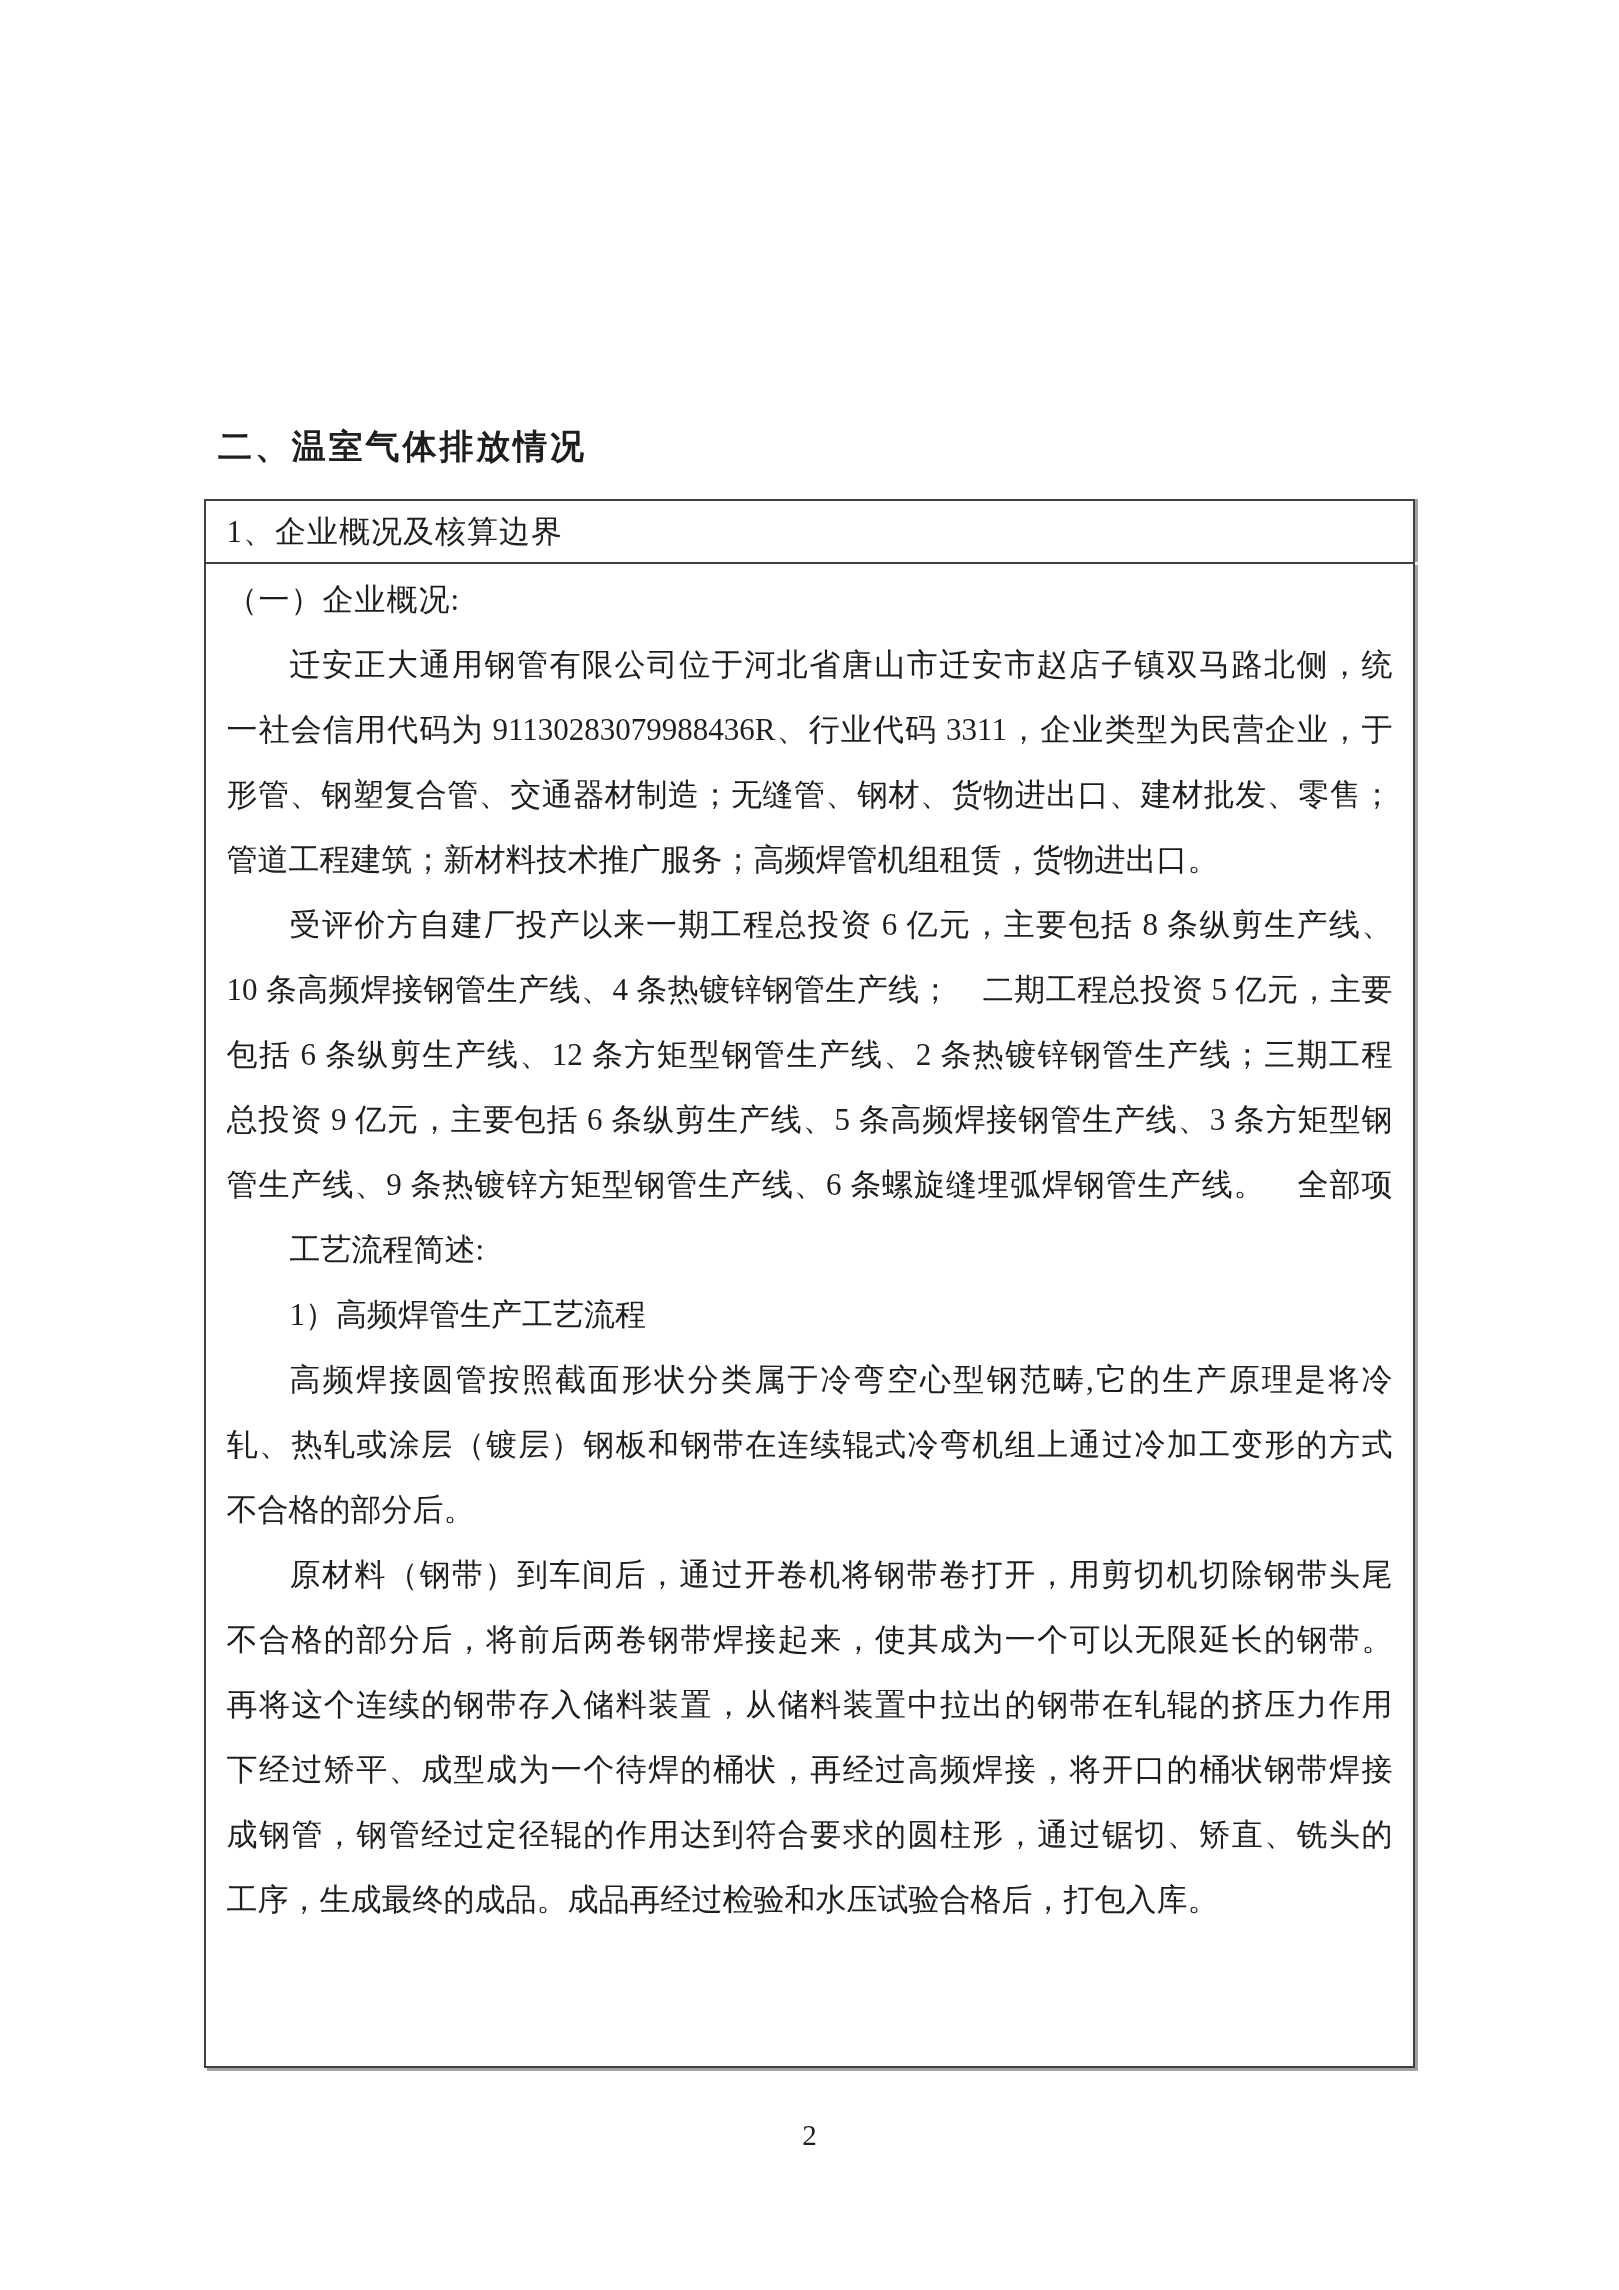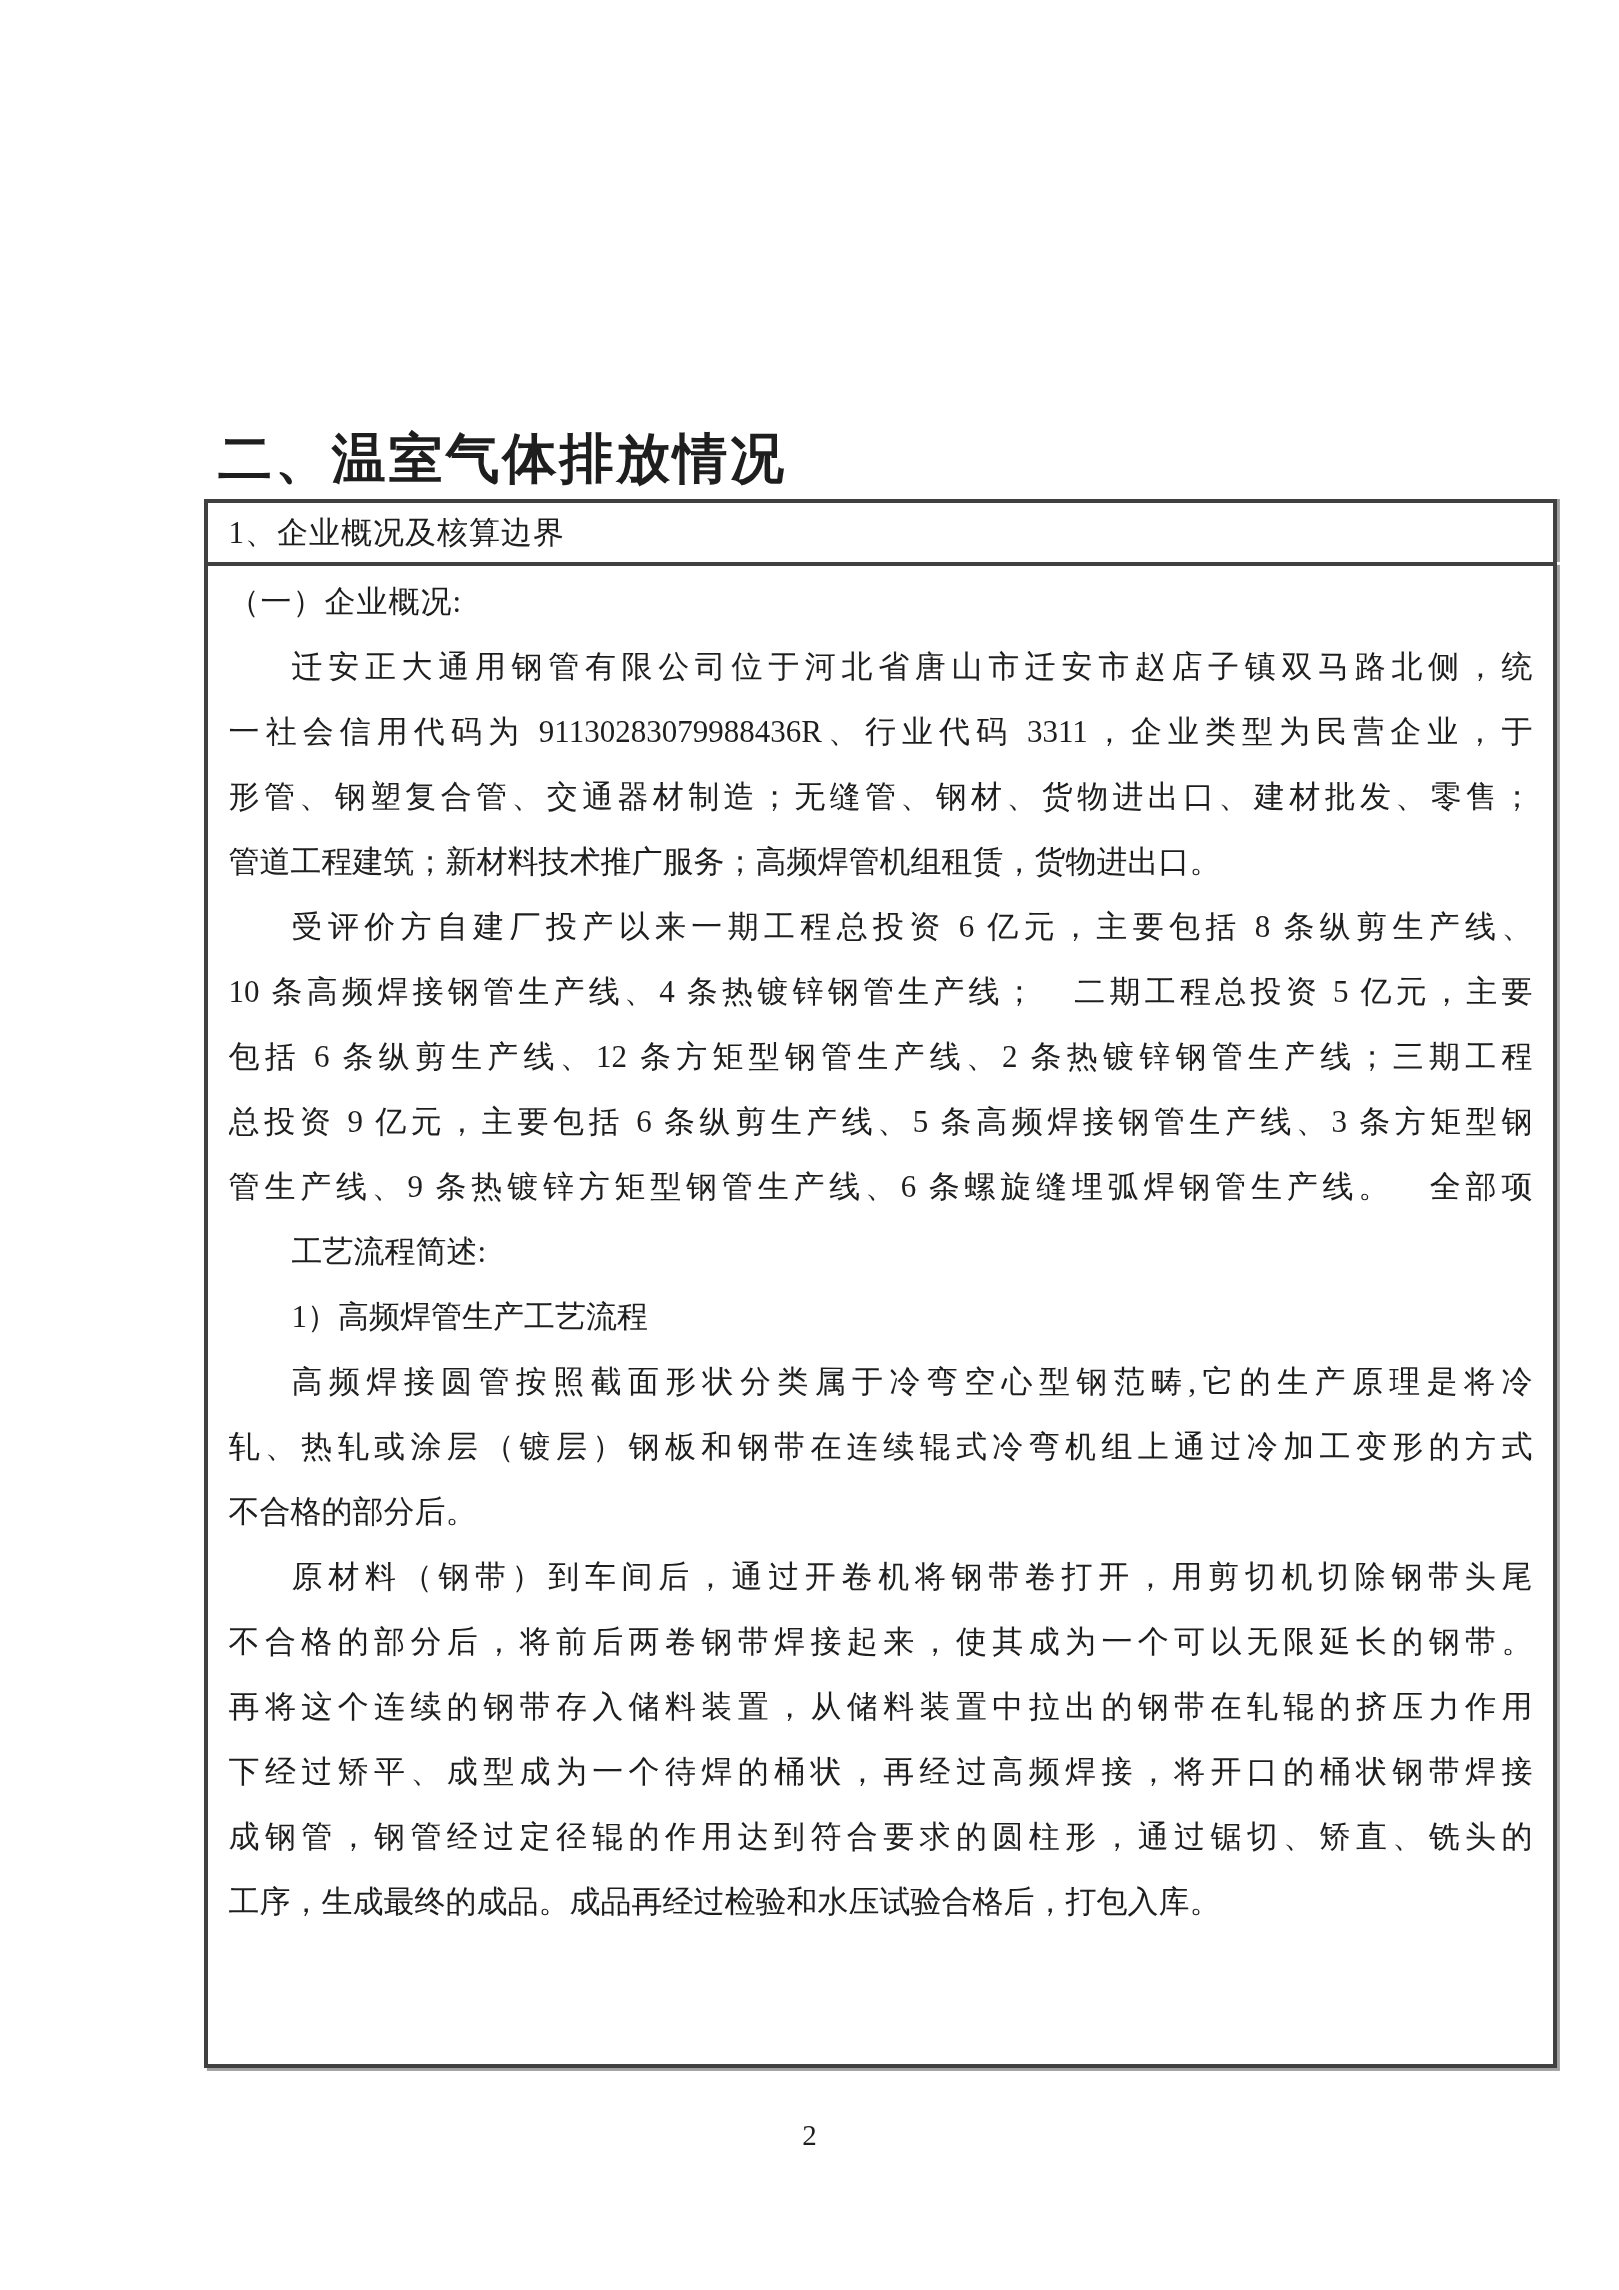--- a/index.html
+++ b/index.html
@@ -13,32 +13,32 @@
     height: 2291px;
     background: #ffffff;
     font-family: "Liberation Serif", "DejaVu Serif", serif;
     color: #1e1e1e;
     overflow: hidden;
   }
   .doc-title {
     position: absolute;
     left: 218px;
     top: 427px;
-    font-size: 54px;
+    font-size: 34px;
     font-weight: bold;
     letter-spacing: 2.9px;
     line-height: 1.2;
     white-space: nowrap;
   }
   .box {
     position: absolute;
     left: 204px;
-    width: 1353px;
+    width: 1211px;
     box-sizing: border-box;
-    border: 4px solid #404040;
+    border: 2px solid #404040;
     background: #ffffff;
   }
   .header-box {
     top: 499px;
     height: 63px;
     border-bottom: none;
     display: flex;
     align-items: center;
     padding-left: 20.6px;
     font-size: 31px;

